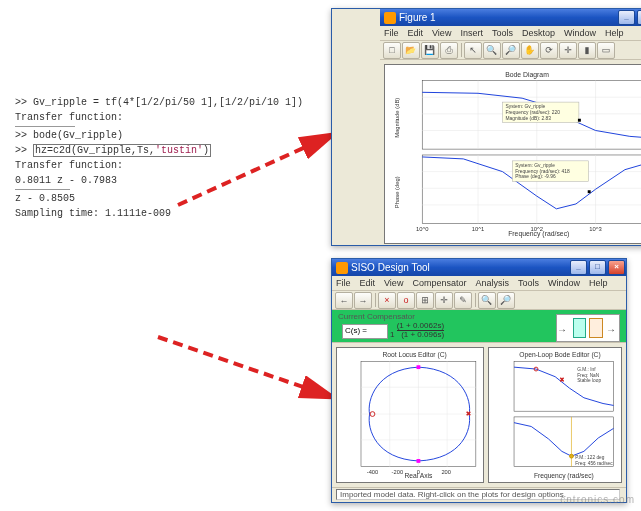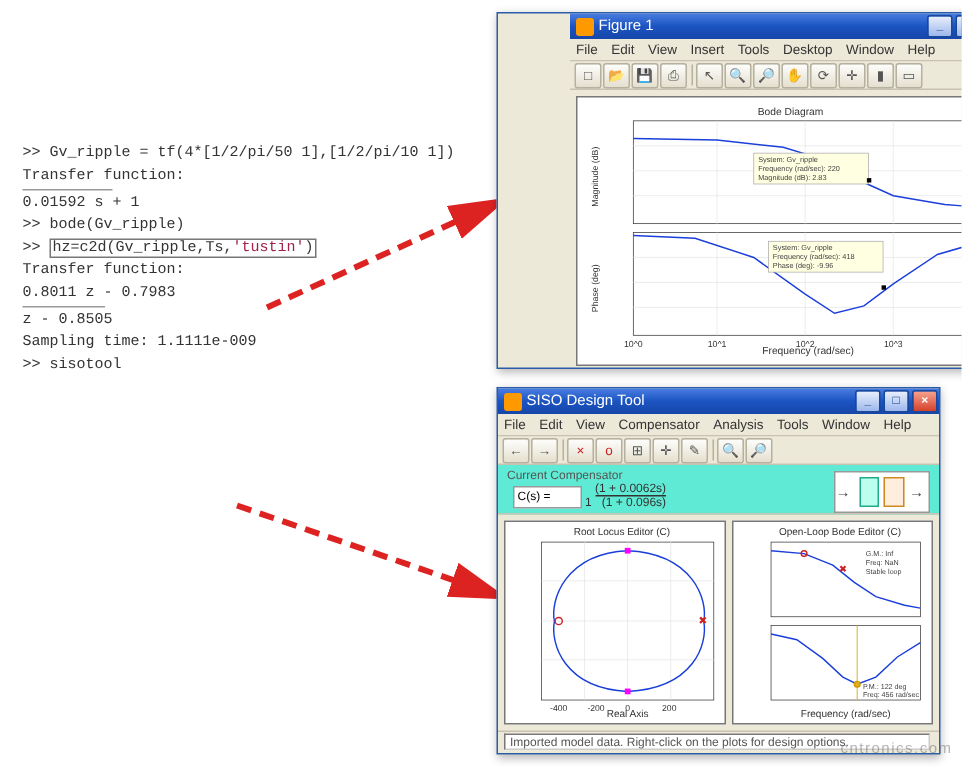--- a/index.html
+++ b/index.html
@@ -55,32 +55,30 @@
   .compeq .frac .t { border-bottom:1px solid #333; display:block; }
 </style>
 </head>
 <body>
 
 <div class="panel-left" id="mat-out">
     <div class="row">&gt;&gt; Gv_ripple = tf(4*[1/2/pi/50 1],[1/2/pi/10 1])</div>
     <div class="row"></div>
     <div class="row">Transfer function:</div>
     <div class="hline"></div>
-    <div class="row">0.01592 s + 1</div>
     <div class="row"></div>
     <div class="row">&gt;&gt; bode(Gv_ripple)</div>
     <div class="row">&gt;&gt; <span class="boxed">hz=c2d(Gv_ripple,Ts,<span class="rstr">'tustin'</span>)</span></div>
     <div class="row"></div>
     <div class="row">Transfer function:</div>
     <div class="row">0.8011 z - 0.7983</div>
     <div class="hline short"></div>
     <div class="row">z - 0.8505</div>
     <div class="row"></div>
     <div class="row">Sampling time: 1.1111e-009</div>
-    <div class="row">&gt;&gt; sisotool</div>
   </div>
 
 <svg width="641" height="511" style="position:absolute;left:0;top:0;pointer-events:none">
   <defs>
     <marker id="ah" markerWidth="10" markerHeight="10" refX="8" refY="3" orient="auto">
         <path class="arrowhead" d="M0,0 L10,3 L0,6 Z"></path>
       </marker>
   </defs>
   <line class="arrow" x1="178" y1="205" x2="332" y2="135" marker-end="url(#ah)"></line>
   <line class="arrow" x1="158" y1="337" x2="332" y2="397" marker-end="url(#ah)"></line>
@@ -193,21 +191,21 @@
     <div class="tsep"></div>
     <div class="tbtn" style="color:#c22">×</div>
     <div class="tbtn" style="color:#c22">o</div>
     <div class="tbtn">⊞</div>
     <div class="tbtn">✛</div>
     <div class="tbtn">✎</div>
     <div class="tsep"></div>
     <div class="tbtn">🔍</div>
     <div class="tbtn">🔎</div>
   </div>
-  <div style="position:relative; height:32px; background:#5eead4; border-bottom:1px solid #c8c2b0;padding-left:24px;">
+  <div style="position:relative; height:32px; background:#22c55e; border-bottom:1px solid #c8c2b0;padding-left:24px;">
     <div style="position:absolute; left:6px; top:2px; font-size:8px; color:#555;">Current Compensator</div>
     <div class="compbox" style="top:14px;">
       <span>C(s) =</span>
     </div>
     <div class="compeq" style="top:12px;">
       <span>1</span>
       <span class="frac">
         <span class="t">(1 + 0.0062s)</span>
         <span>(1 + 0.096s)</span>
       </span>

